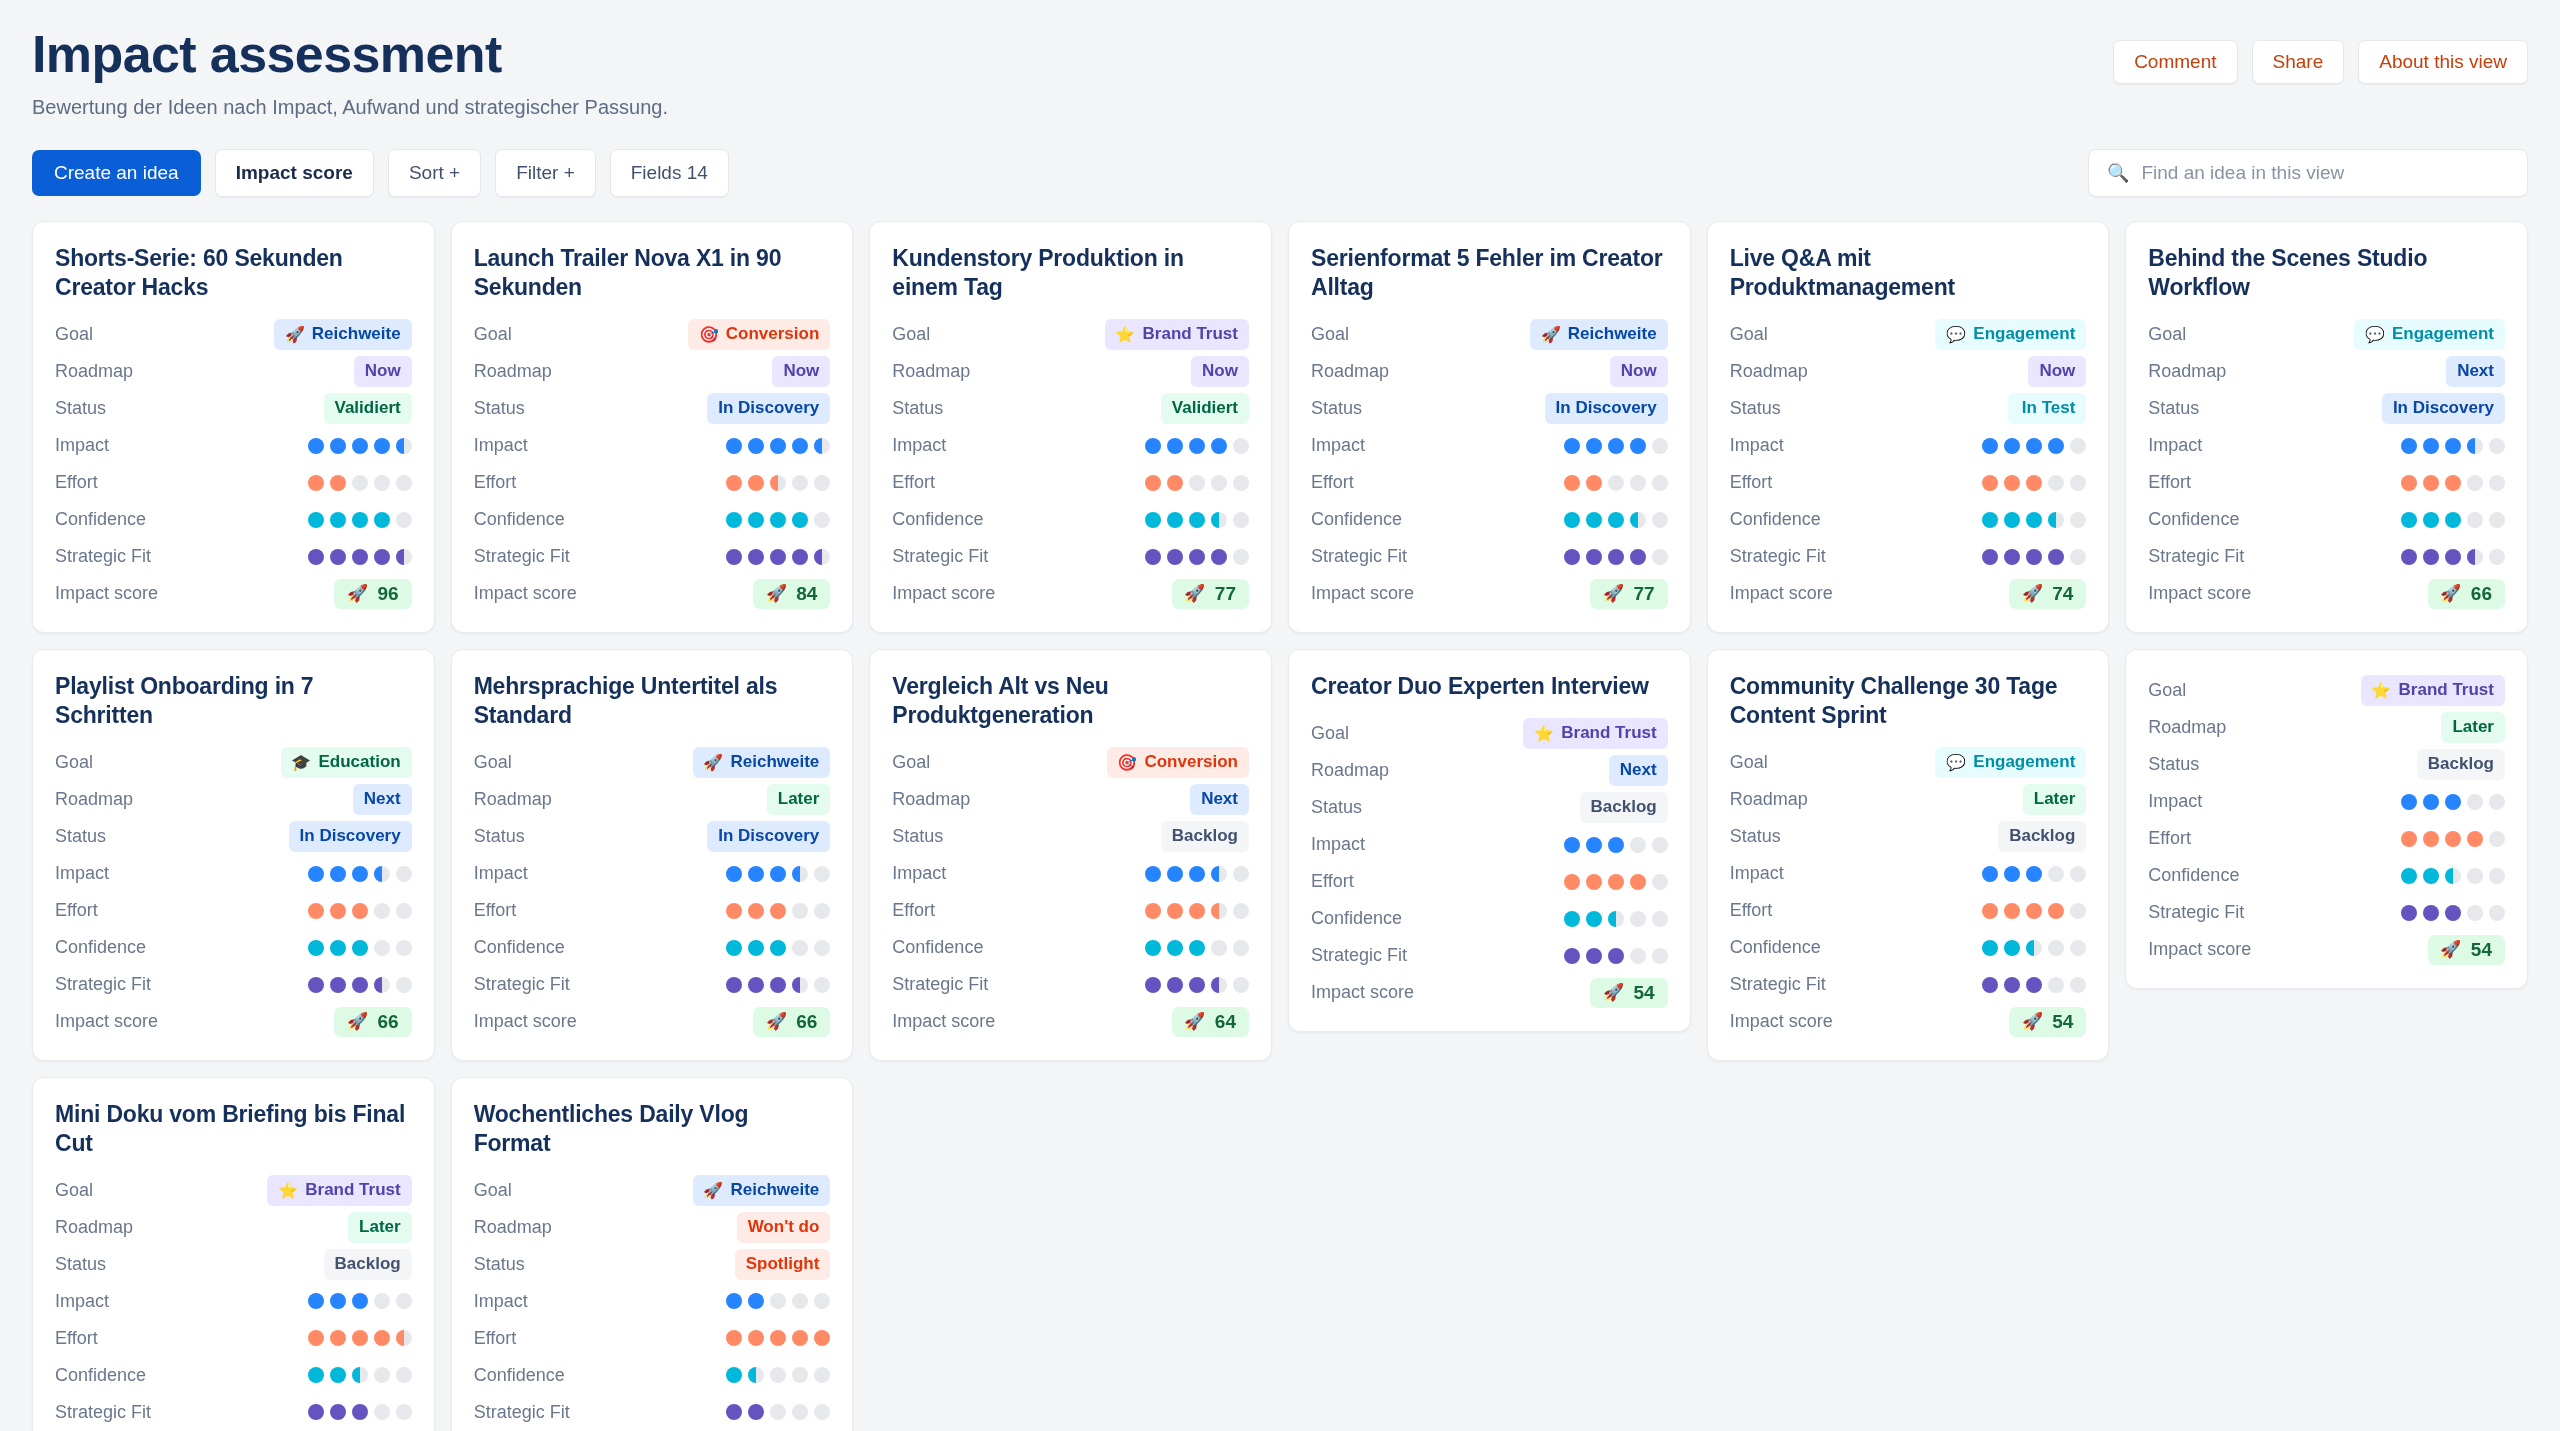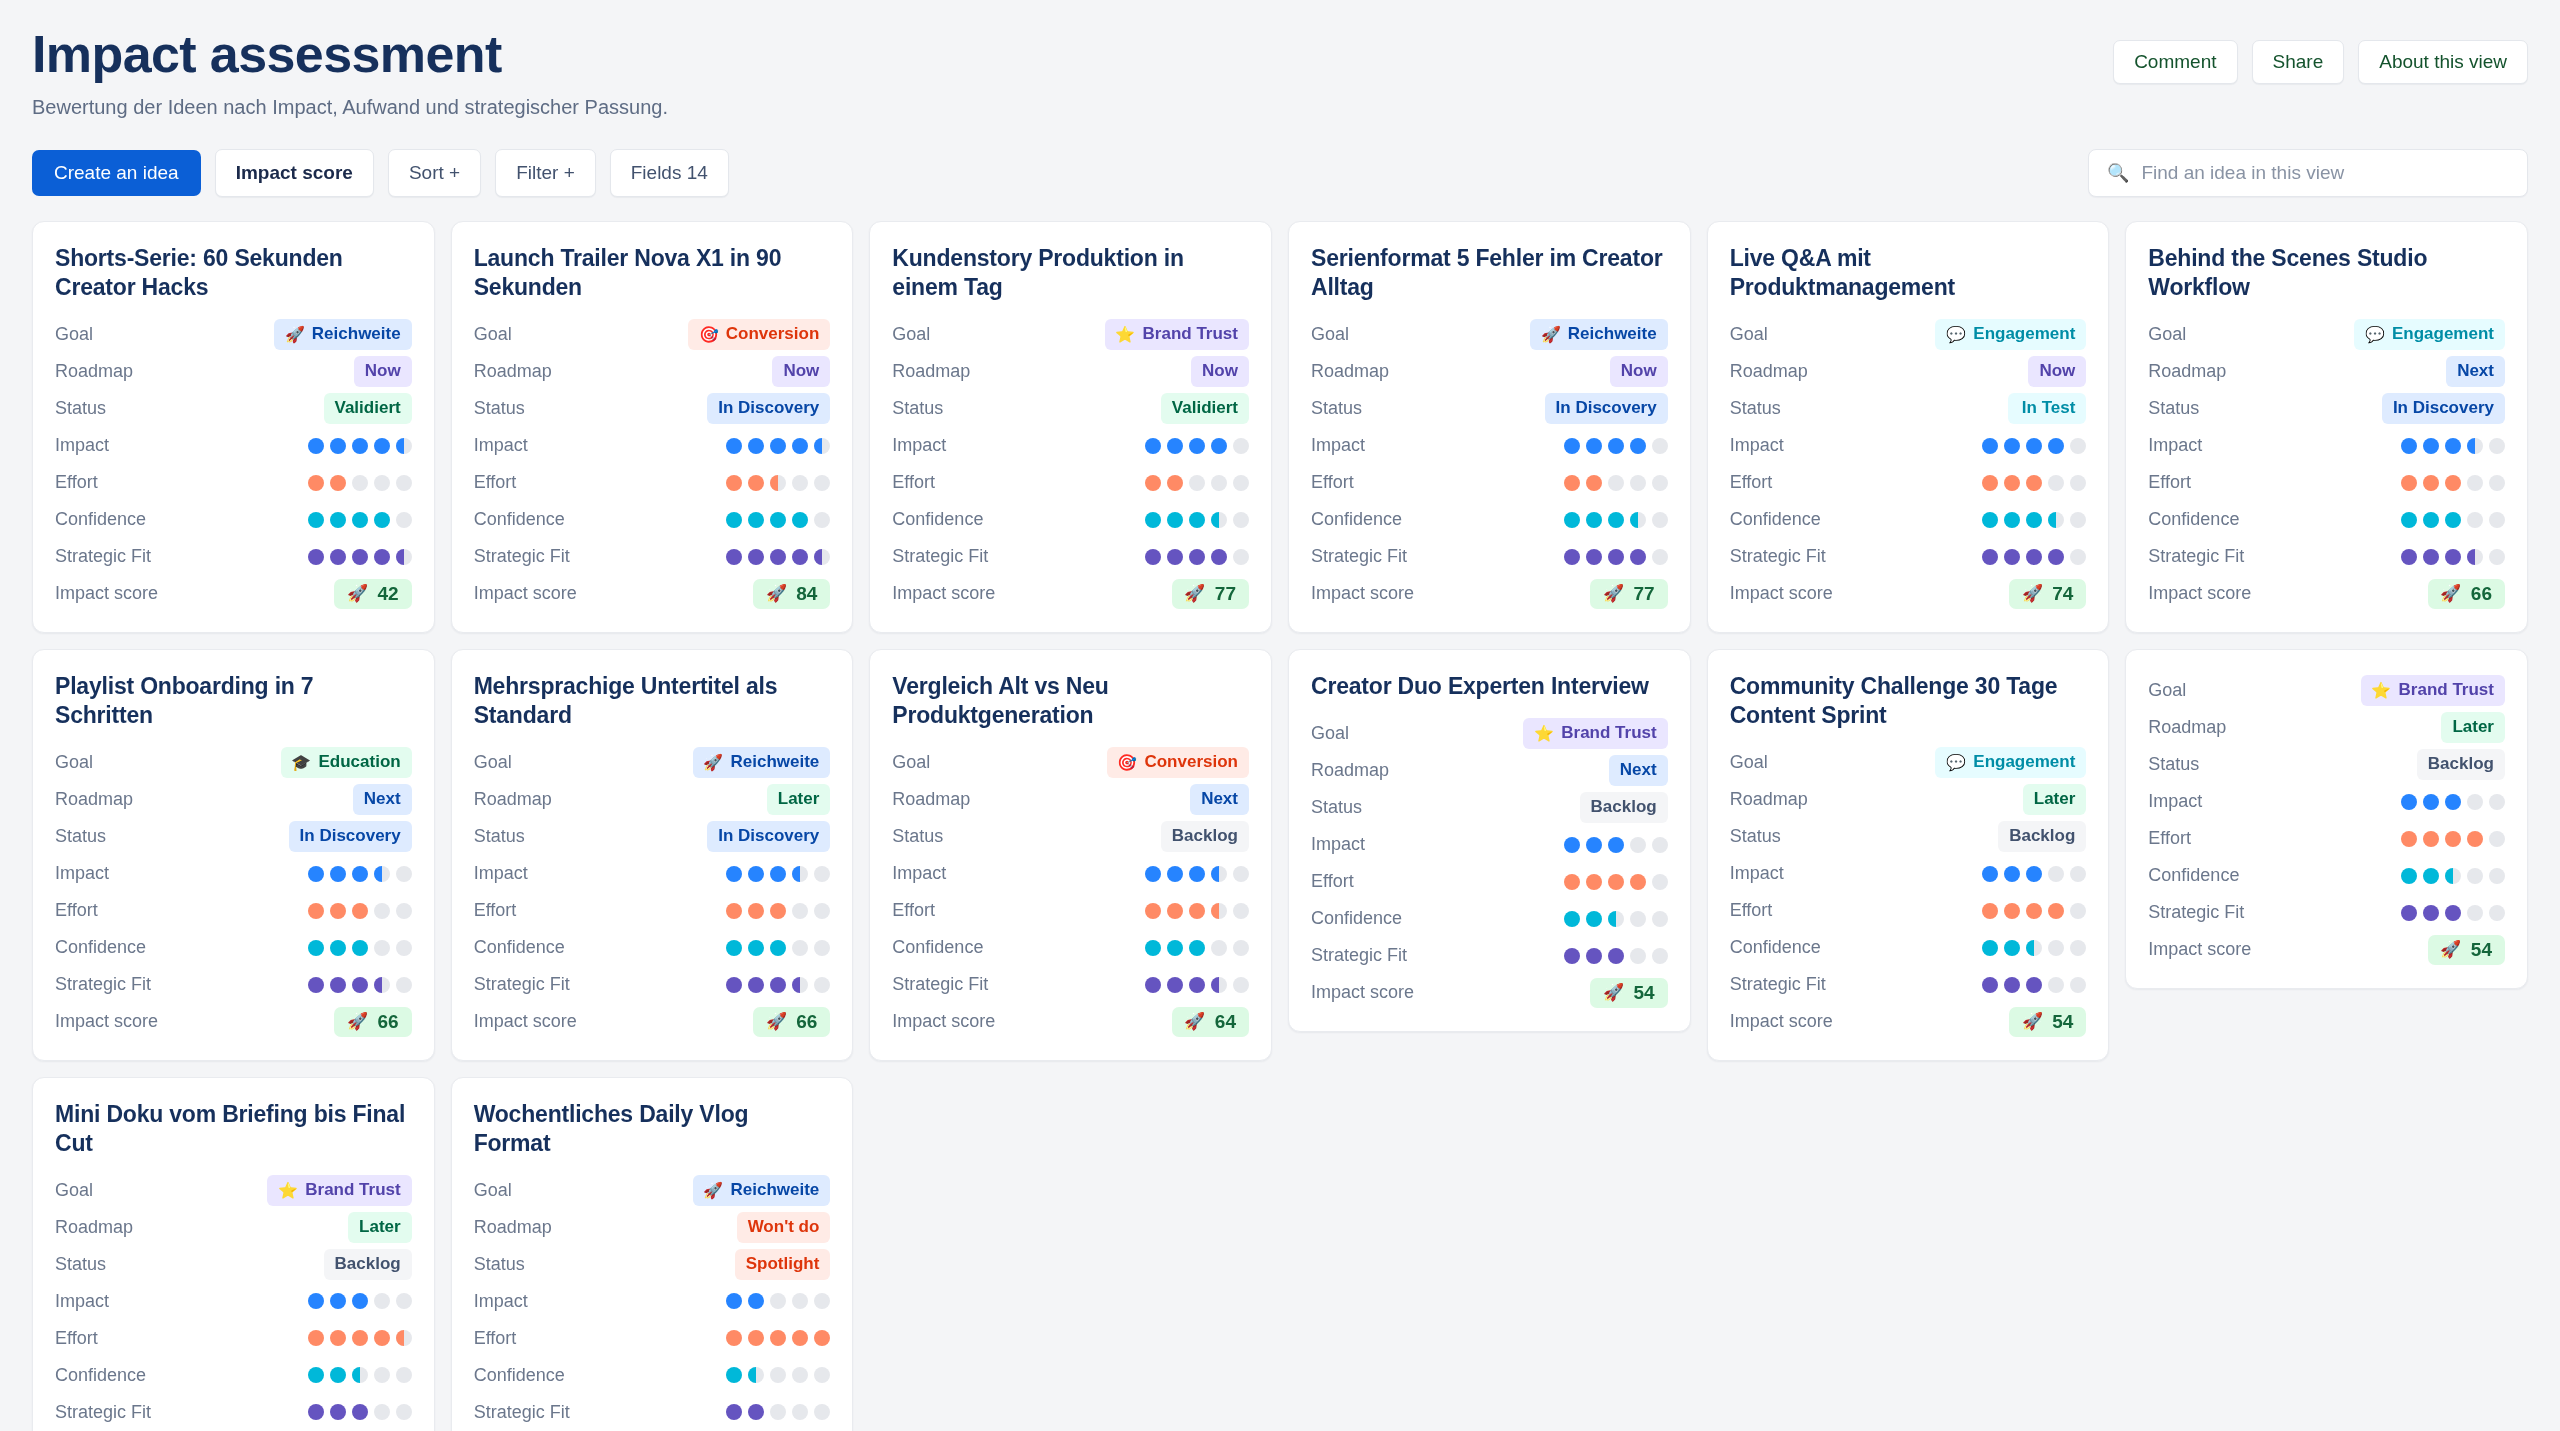--- a/index.html
+++ b/index.html
@@ -40,21 +40,21 @@
     gap: 14px;
     padding-top: 14px;
     flex: 0 0 auto;
   }
   .ghost-btn {
     background: #ffffff;
     border: 1px solid #e4e7ec;
     border-radius: 7px;
     padding: 10px 20px;
     font-size: 19px;
-    color: #14532d;
+    color: #c2410c;
     cursor: pointer;
     white-space: nowrap;
     font-family: inherit;
     box-shadow: 0 1px 1px rgba(9,30,66,0.05);
   }
 
   
   .toolbar-row {
     display: flex;
     align-items: center;
@@ -274,21 +274,21 @@
             <span class="dot full" style="--dc: #6554c0;"></span>
             <span class="dot full" style="--dc: #6554c0;"></span>
             <span class="dot full" style="--dc: #6554c0;"></span>
             <span class="dot half" style="--dc: #6554c0;"></span>
           </span>
         </div>
         <div class="field-row">
           <span class="field-label">Impact score</span>
           <span class="score-pill">
             <span style="font-size: 17px;">🚀</span>
-            <span>42</span>
+            <span>96</span>
           </span>
         </div>
       </div>
       <div class="card">
         <div class="card-title">Launch Trailer Nova X1 in 90 Sekunden</div>
         <div class="field-row">
           <span class="field-label">Goal</span>
           <span class="pill" style="background: rgb(255, 235, 230); color: rgb(222, 53, 11);">
             <span class="emo">🎯</span>
             <span>Conversion</span>

